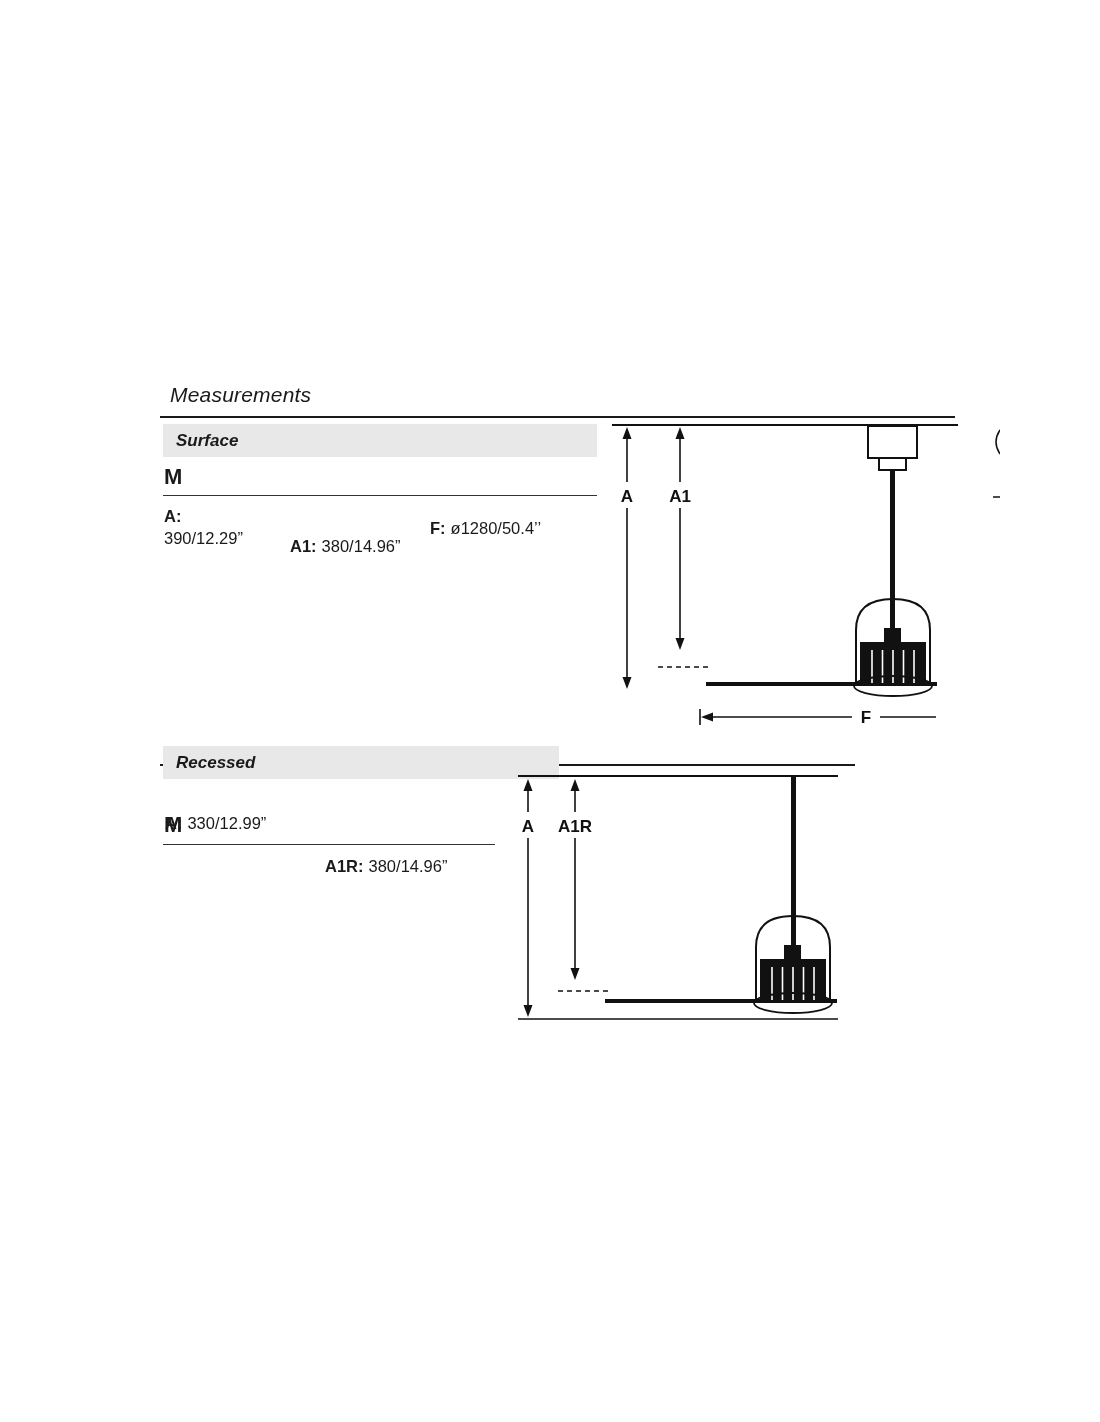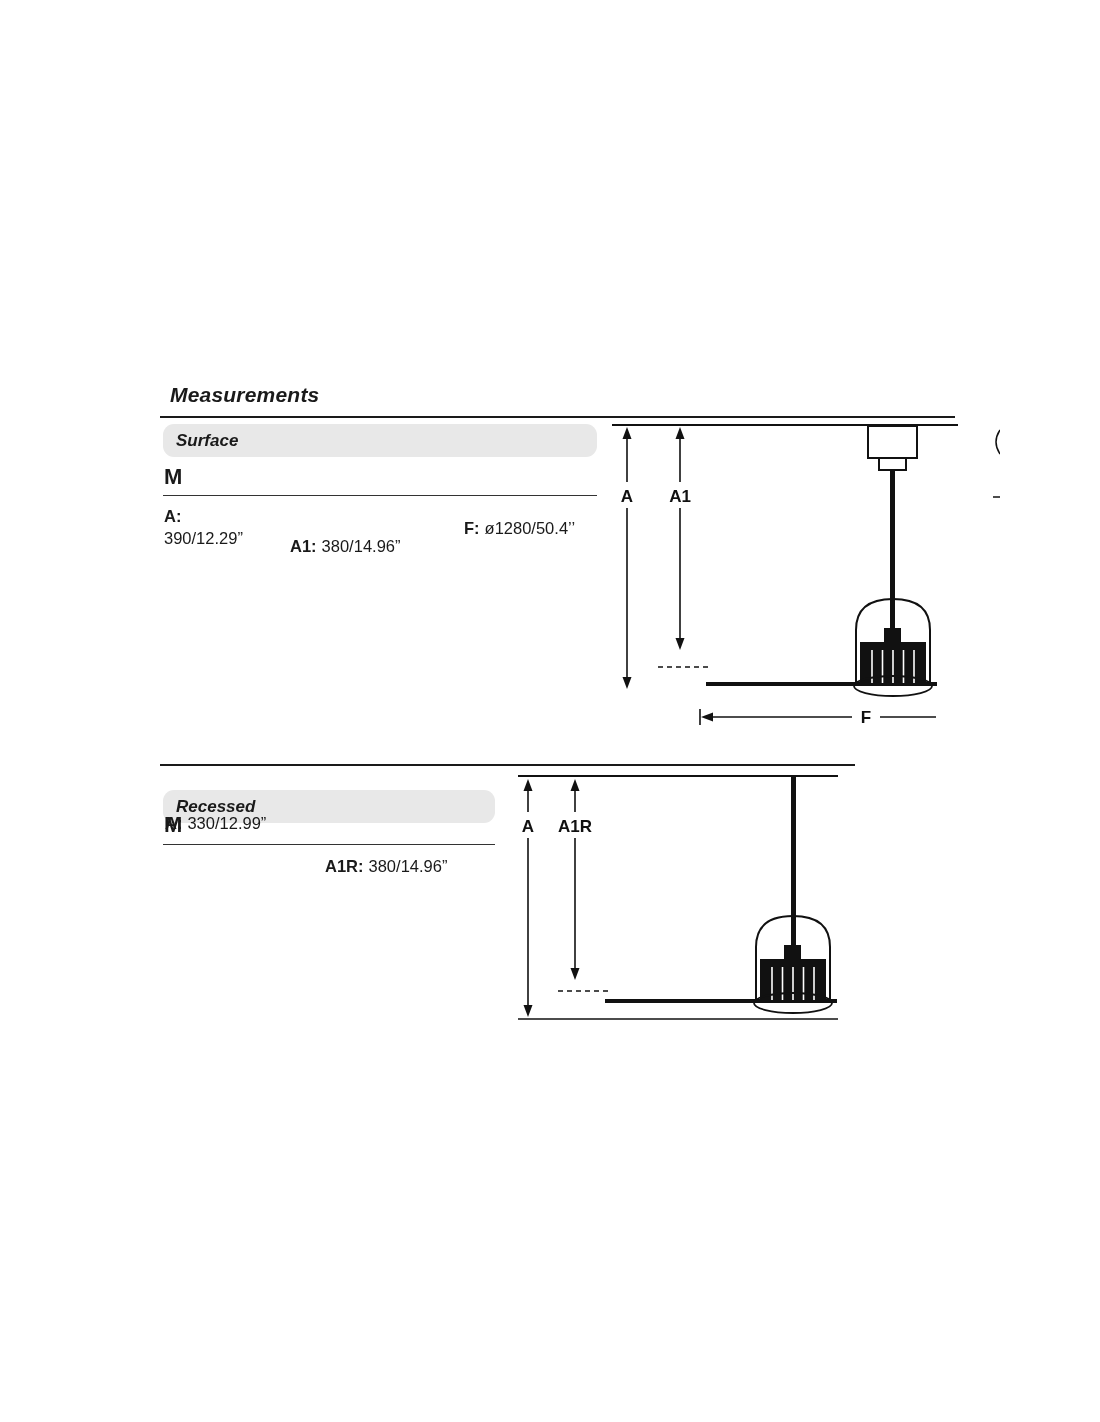--- a/index.html
+++ b/index.html
@@ -2,26 +2,26 @@
 <html><head>
 <meta charset="utf-8">
 <style>
   * { margin:0; padding:0; box-sizing:border-box; }
   html,body { background:#ffffff; }
   body {
     width:1100px; height:1422px; position:relative;
     font-family:"Liberation Sans", sans-serif; color:#1a1a1a;
   }
   .abs { position:absolute; }
-  .title { font-size:21px; font-weight:bold; font-style:italic; letter-spacing:.2px; }
+  .title { font-size:21px; font-weight:normal; font-style:italic; letter-spacing:.2px; }
   .rule { background:#1a1a1a; }
   .thinrule { background:#333; }
   .secbar {
     background:#e8e8e8; display:flex; align-items:center; padding-left:13px;
-    font-size:17px; font-weight:bold; font-style:italic;border-radius:11px;
+    font-size:17px; font-weight:bold; font-style:italic;
   }
   .model { font-size:22px; font-weight:bold; }
   .dims { font-size:16.5px; line-height:22px; white-space:nowrap; }
   .lbl { font-weight:bold; margin-right:5px; }
   svg text {
     font-family:"Liberation Sans", sans-serif; font-weight:bold;
     font-size:17px; fill:#111;
   }
 </style>
 </head>
@@ -41,21 +41,21 @@
 
 <div class="abs dims" style="left:164px; top:505px;">
   <span class="lbl">A:</span><br>
   <span>390/12.29”</span>
 </div>
 
 <div class="abs dims" style="left:290px; top:535px;">
   <span class="lbl">A1:</span><span>380/14.96”</span>
 </div>
 
-<div class="abs dims" style="left:430px; top:517px;margin-left:34px;">
+<div class="abs dims" style="left:430px; top:517px;">
   <span class="lbl">F:</span><span>ø1280/50.4’’</span>
 </div>
 
 <svg class="abs" style="left:600px; top:418px;" width="400" height="315" viewBox="0 0 400 315">
 
   <line x1="12" y1="7" x2="358" y2="7" stroke="#111" stroke-width="2"></line>
 
   <g>
     <line x1="27" y1="18" x2="27" y2="262" stroke="#111" stroke-width="1.6"></line>
     <polygon points="27,9 22.5,21 31.5,21" fill="#111"></polygon>
@@ -106,21 +106,21 @@
   </g>
 
   <g>
     <path d="M 400 12 Q 392 24 400 36" fill="none" stroke="#111" stroke-width="1.5"></path>
     <line x1="393" y1="79" x2="400" y2="79" stroke="#111" stroke-width="1.5"></line>
   </g>
 </svg>
 
 <div class="abs rule" style="left:160px; top:764px; width:695px; height:2px;"></div>
 
-<div class="abs secbar" style="left:163px; top:790px; width:332px; height:33px;">
+<div class="abs secbar" style="left:163px; top:746px; width:396px; height:33px;">
   <span>Recessed</span>
 </div>
 
 <div class="abs model" style="left:164px; top:812px;">M</div>
 
 <div class="abs thinrule" style="left:163px; top:844px; width:332px; height:1px;"></div>
 
 <div class="abs dims" style="left:165px; top:812px;">
   <span class="lbl">A:</span><span>330/12.99”</span>
 </div>

